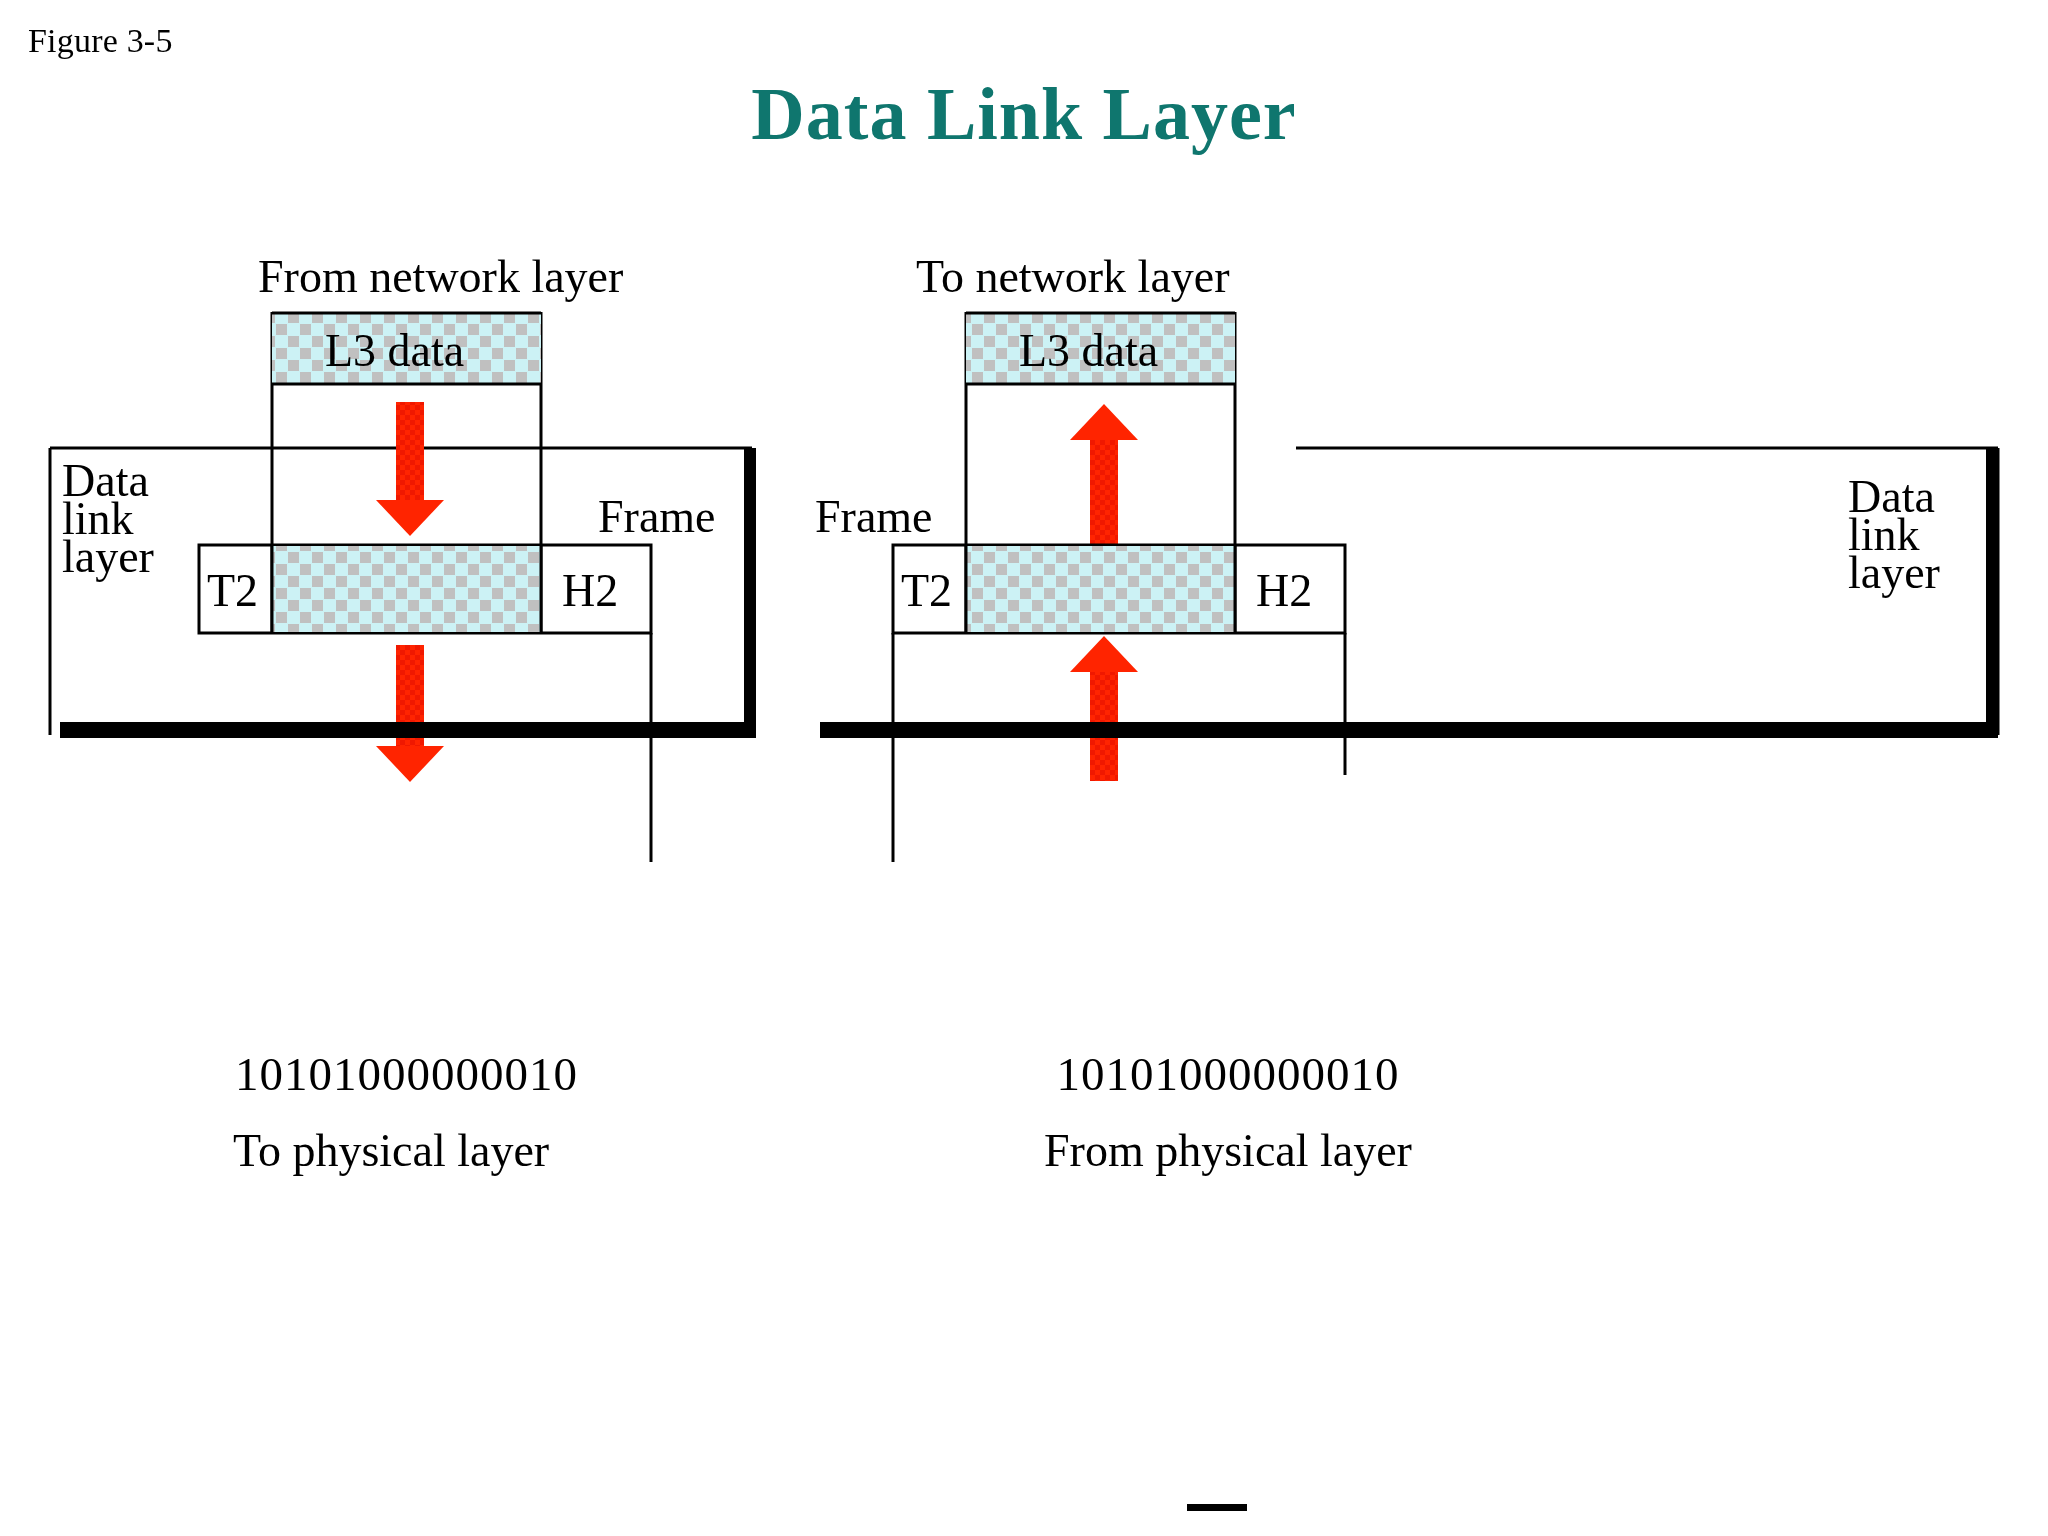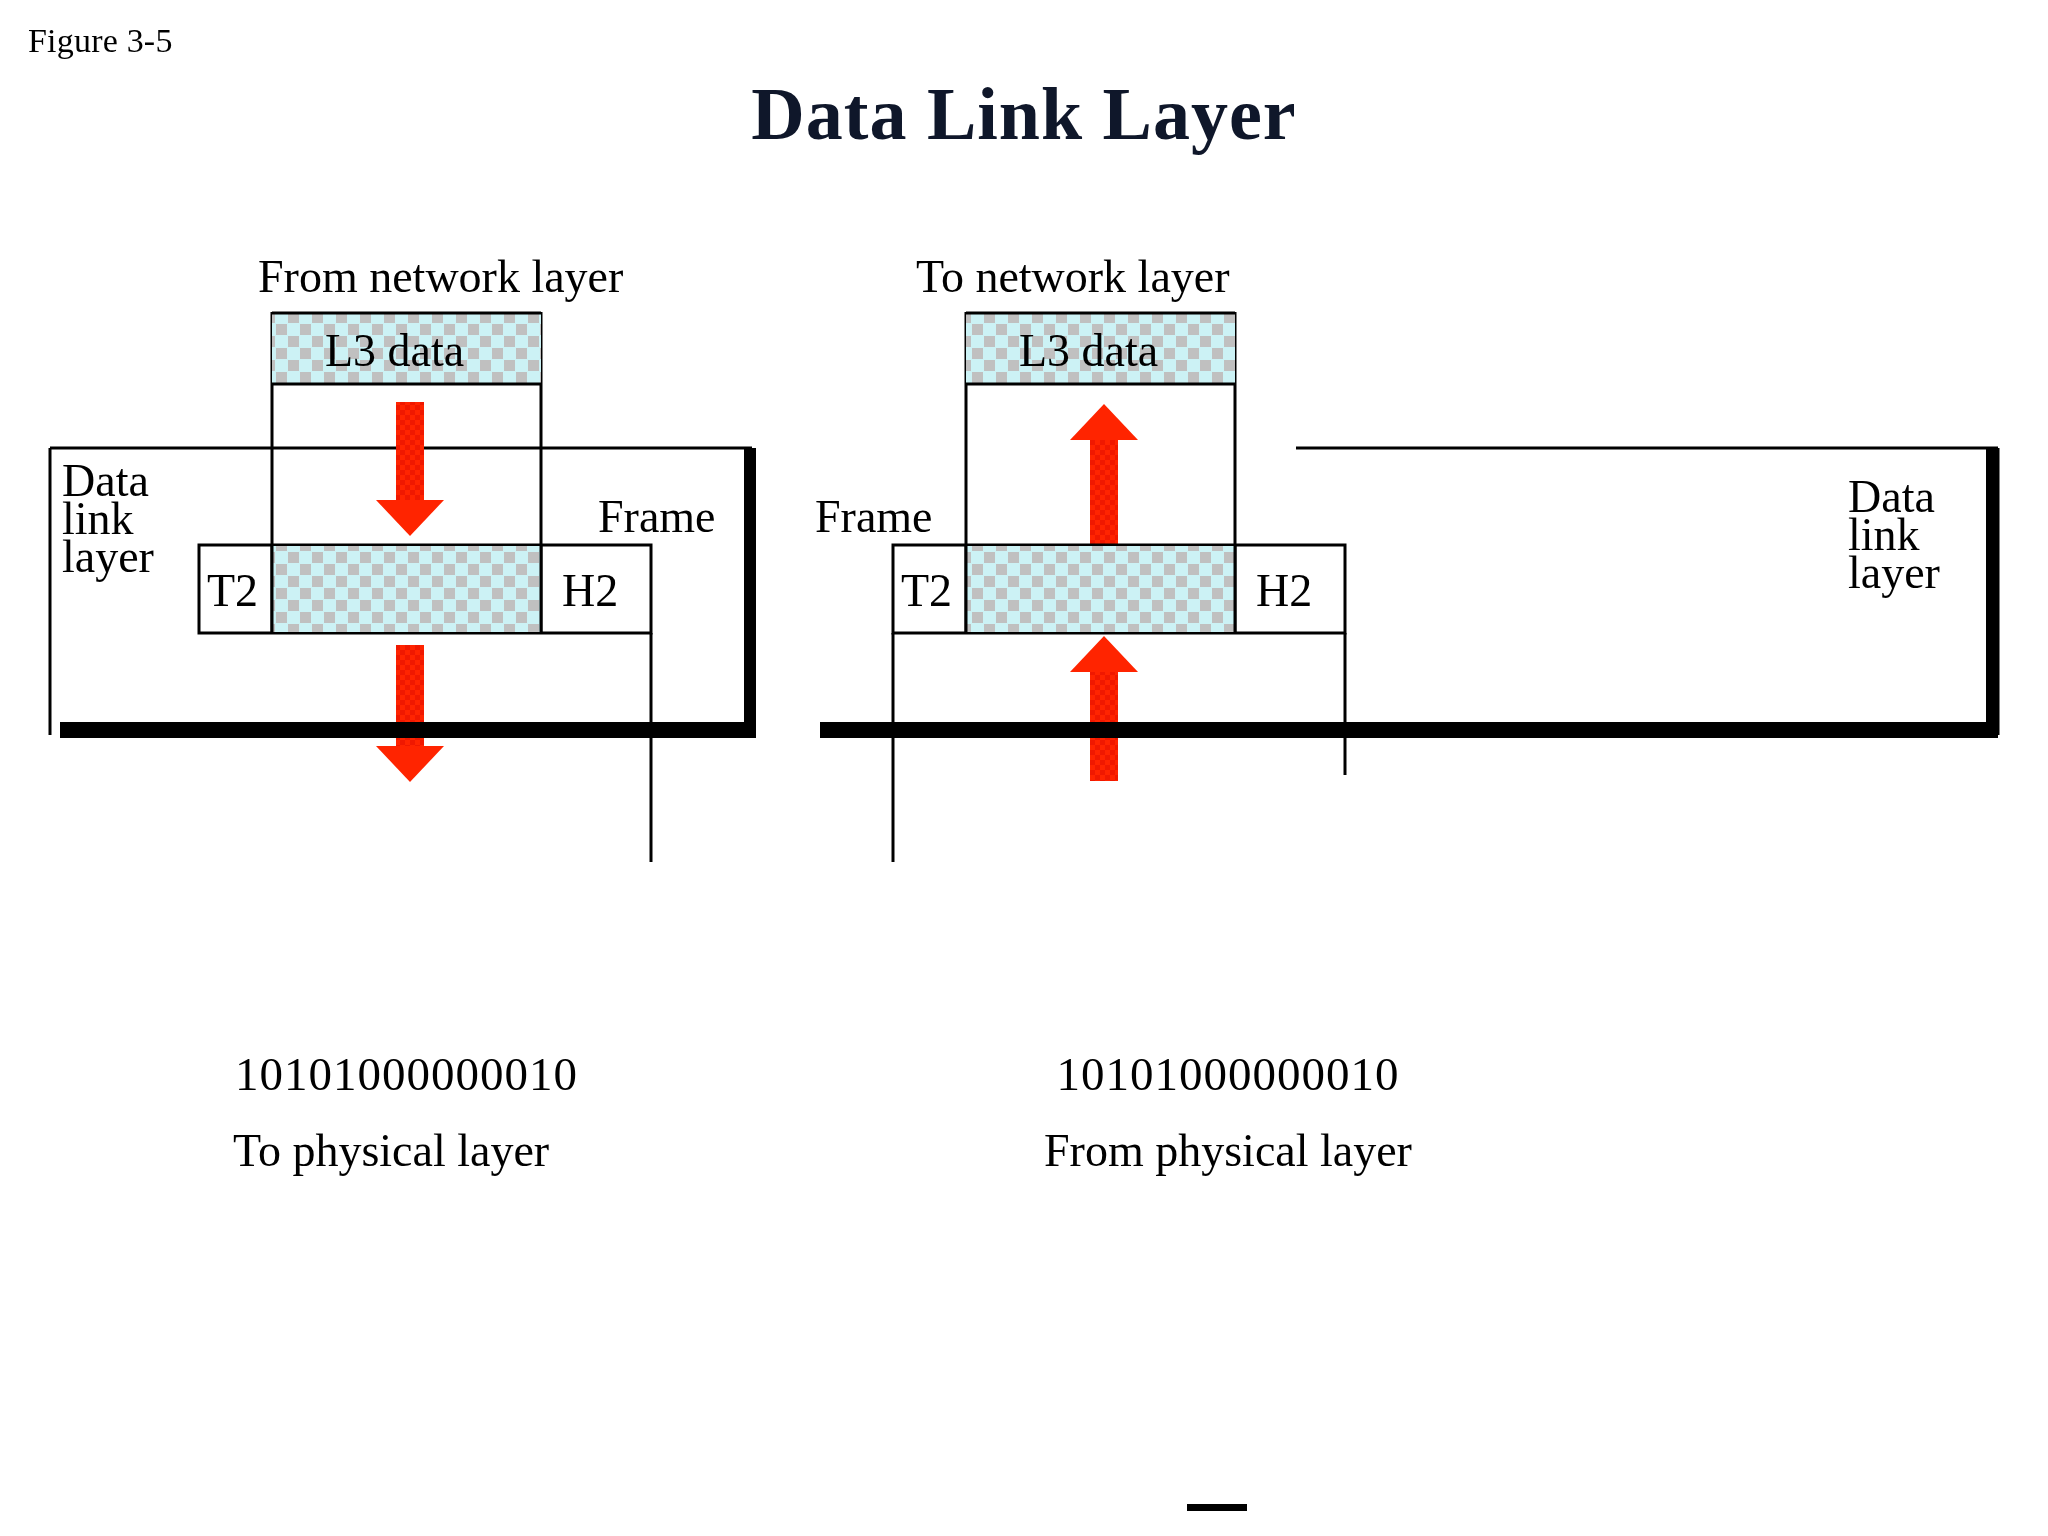--- a/index.html
+++ b/index.html
@@ -14,21 +14,21 @@
 
   .figlabel{
     position:absolute;left:28px;top:22px;
     font-size:34px;color:#000;letter-spacing:.2px;
     white-space:nowrap;
   }
   .title{
     position:absolute;left:0;top:72px;width:2048px;
     text-align:center;
     font-size:74px;font-weight:bold;
-    color:#0f172a;
+    color:#0f766e;
     letter-spacing:1px;
     white-space:nowrap;
   }
   .notes{
     position:absolute;left:45px;top:1448px;
     font-size:37px;font-style:italic;color:#111;
     white-space:nowrap;
   }
   .bottomdash{
     position:absolute;left:1187px;top:1504px;

